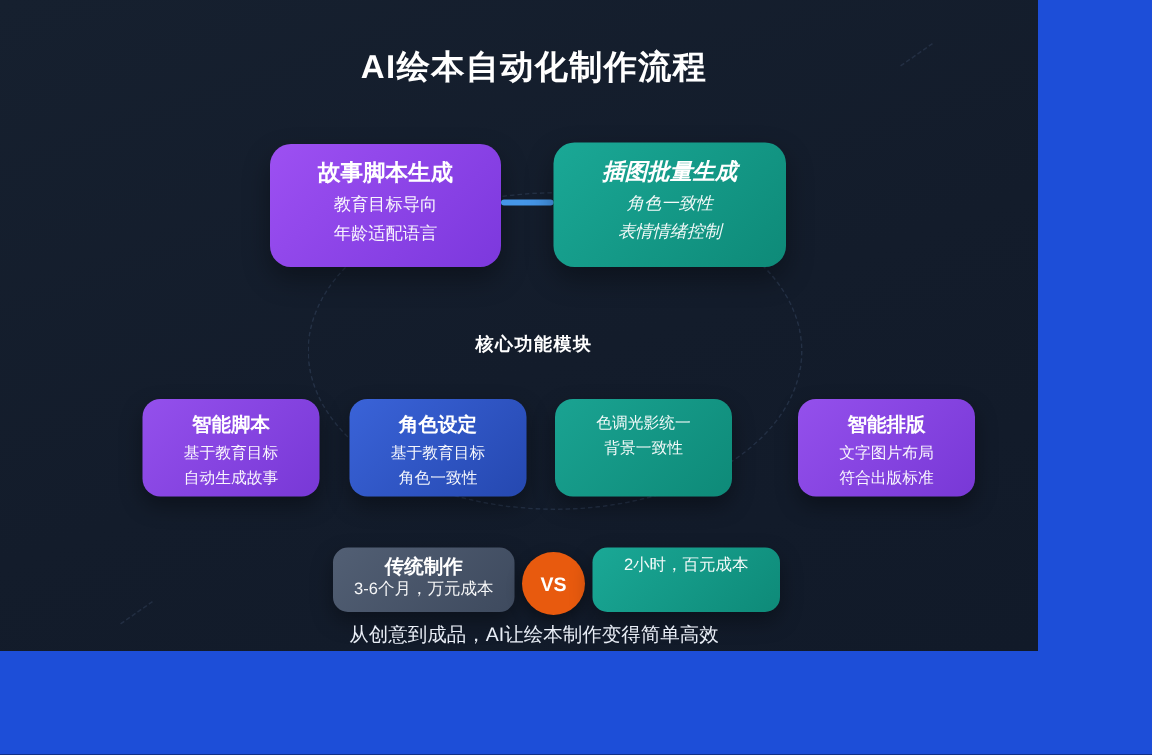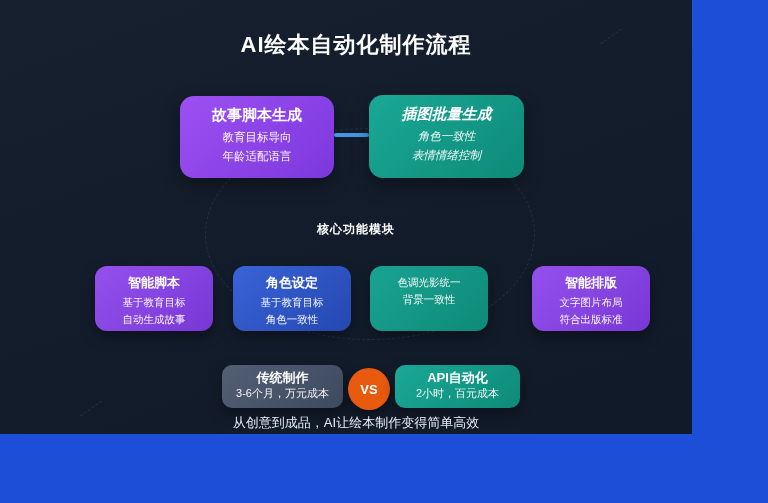--- a/index.html
+++ b/index.html
@@ -152,20 +152,19 @@
     </div>
 
     <div class="compare-box gray">
       <div class="compare-title">传统制作</div>
       <div class="compare-sub">3-6个月，万元成本</div>
     </div>
 
     <div class="vs-circle">VS</div>
 
     <div class="compare-box teal">
-      <div class="compare-title">API自动化</div>
       <div class="compare-sub">2小时，百元成本</div>
     </div>
 
     <div class="footer-text">从创意到成品，AI让绘本制作变得简单高效</div>
 
   </div>
 </div>
 
 </body></html>

